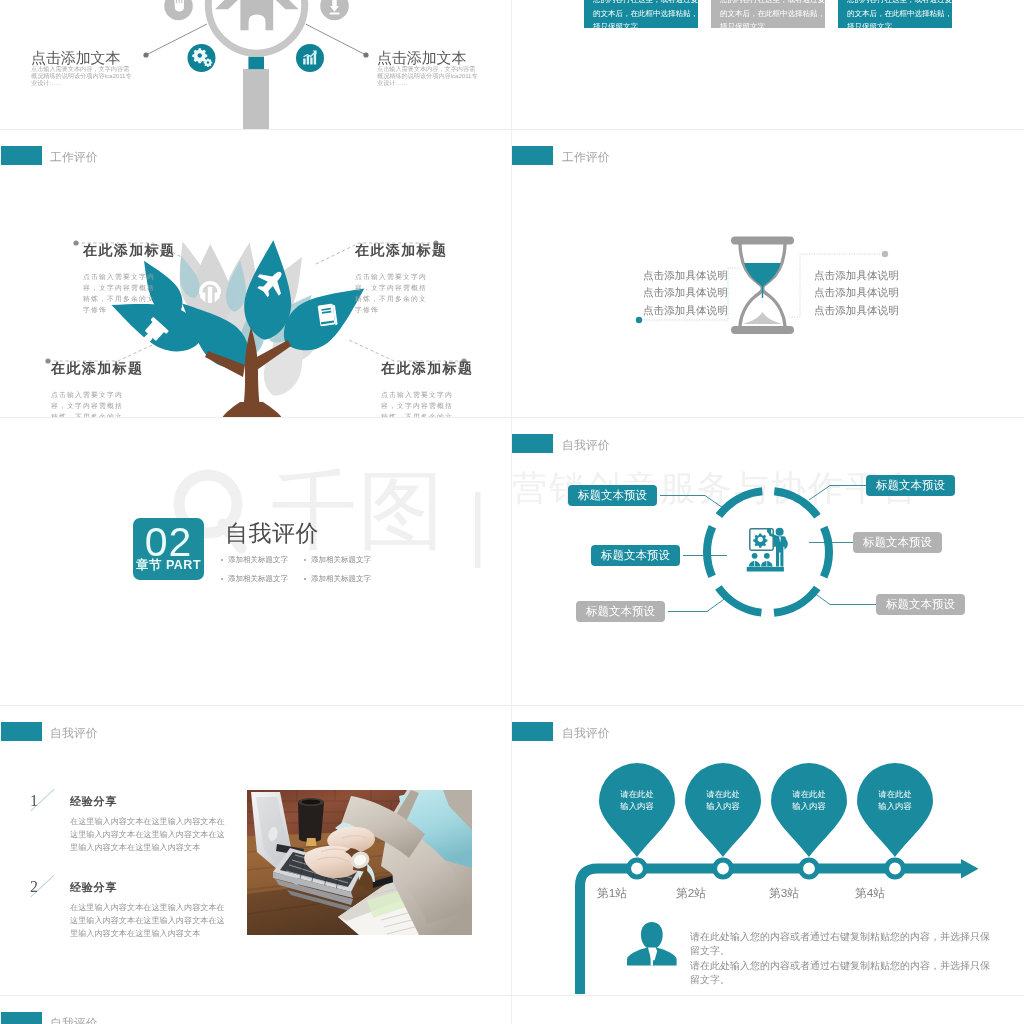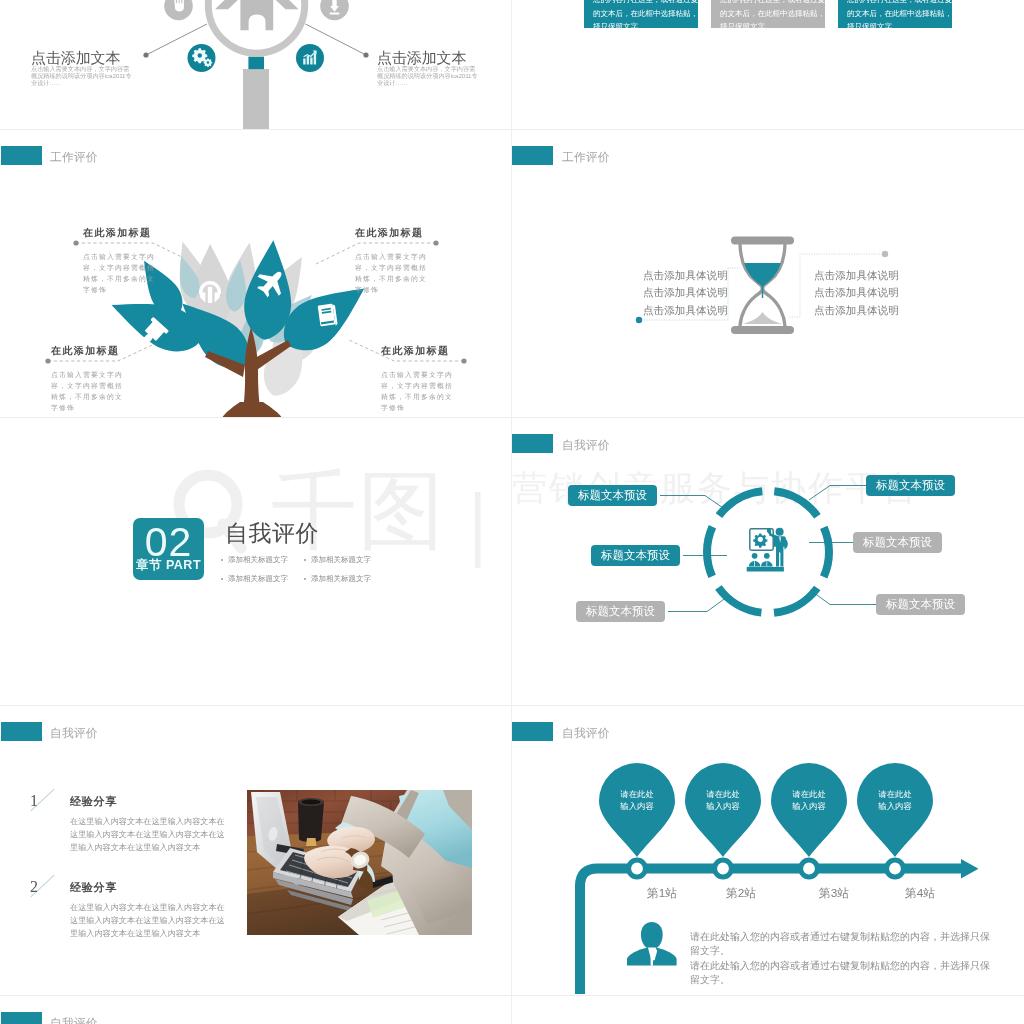--- a/index.html
+++ b/index.html
@@ -8,37 +8,37 @@
        font-family:"Liberation Sans",sans-serif;-webkit-font-smoothing:antialiased;}
   .page{position:relative;width:1024px;height:1024px;background:#ffffff;overflow:hidden;}
   .slide{position:absolute;width:512px;height:288px;background:#fff;overflow:hidden;}
   .rule-h{position:absolute;left:0;width:1024px;height:1px;background:#ededee;}
   .rule-v{position:absolute;top:0;height:1024px;width:1px;background:#efeff0;}
   .hdr-bar{position:absolute;width:41px;height:19px;background:#1a8a9e;}
   .hdr-txt{position:absolute;font-size:11.8px;color:#a6a6a6;letter-spacing:0.1px;white-space:nowrap;}
   svg{display:block;overflow:visible;}
   .abs{position:absolute;}
   .cardtxt{font-size:7.6px;color:#fff;line-height:13.7px;letter-spacing:-0.1px;white-space:nowrap;}
-  .tr-title{font-size:10px;font-weight:bold;color:#4d4d4d;letter-spacing:1.4px;white-space:nowrap;}
+  .tr-title{font-size:14px;font-weight:bold;color:#4d4d4d;letter-spacing:1.4px;white-space:nowrap;margin-top:16px;}
   .tr-body{font-size:6.8px;color:#9f9f9f;line-height:11px;letter-spacing:1.2px;margin-top:11px;}
   .hg-line{font-size:10.6px;color:#7d7d7d;line-height:17.3px;white-space:nowrap;}
   .sec-bullet{font-size:7.5px;color:#8b8b8b;white-space:nowrap;display:flex;align-items:center;}
   .sec-bullet .dot{display:inline-block;width:2px;height:2px;border-radius:50%;background:#9a9a9a;margin-right:5px;}
   .lbl{font-size:11.5px;color:#fff;padding:3px 10px 4px;border-radius:4px;white-space:nowrap;line-height:14px;}
   .lbl.teal{background:#1a8a9e;}
   .lbl.grey{background:#b2b2b2;}
   .exp-item{position:absolute;width:210px;}
   .exp-slash{position:absolute;left:18px;top:-10px;width:1px;height:32px;background:#b9d4da;
              transform:rotate(47deg);transform-origin:center;}
   .exp-num{position:absolute;left:6px;top:-2px;font-size:16px;color:#575757;
            font-family:"Liberation Serif",serif;line-height:18px;}
   .exp-title{position:absolute;left:46px;top:0px;font-size:11px;font-weight:bold;color:#4d4d4d;letter-spacing:0.8px;}
   .exp-body{position:absolute;left:46px;top:21px;width:160px;font-size:8.1px;color:#959595;line-height:13px;letter-spacing:0.05px;}
   .pin-txt{font-size:8.4px;color:#ffffff;line-height:12.3px;text-align:center;}
-  .stn{font-size:11.8px;color:#818181;text-align:right;}
+  .stn{font-size:11.8px;color:#818181;text-align:left;}
   .s1-title{font-size:15px;font-weight:normal;color:#585858;line-height:11px;letter-spacing:-0.1px;}
   .s1-body{font-size:6.2px;color:#a9a9a9;line-height:6.8px;margin-top:3px;letter-spacing:-0.05px;}
 </style>
 </head>
 <body>
 
 <div class="page">
 
   <div class="slide s1" style="left:0;top:-159px;">
     <svg width="512" height="288" viewBox="0 0 512 288">

